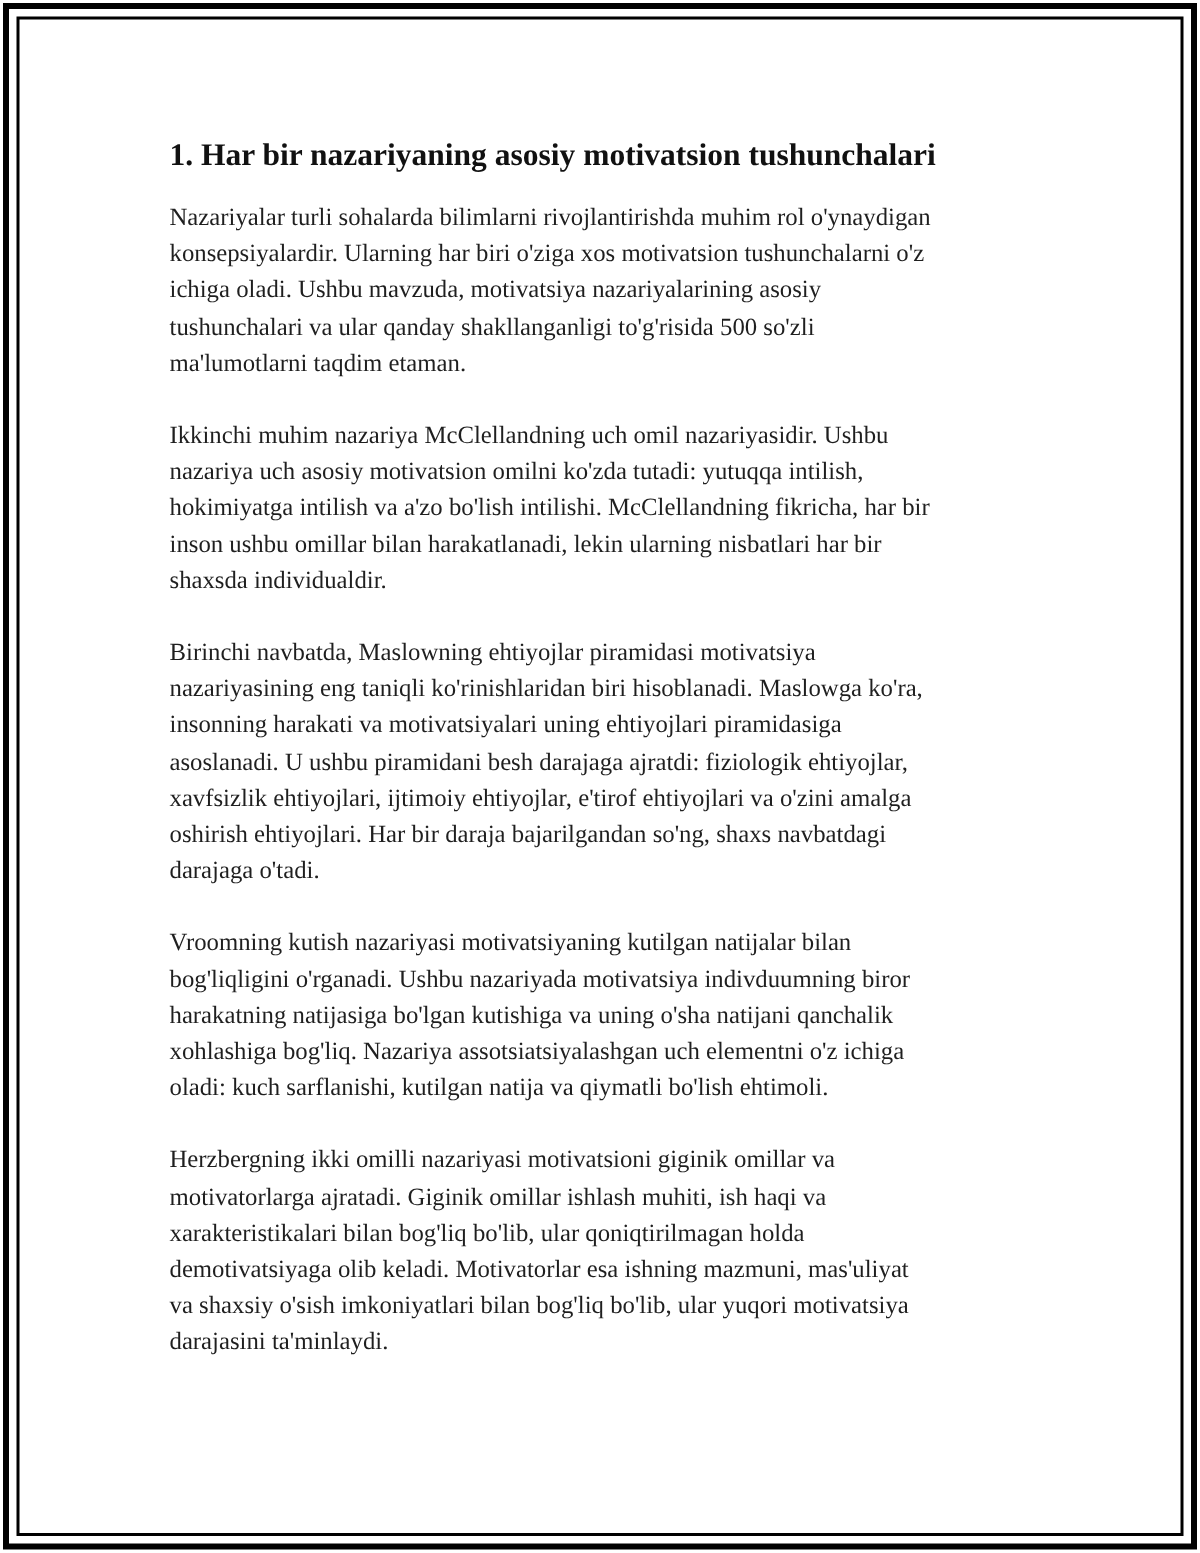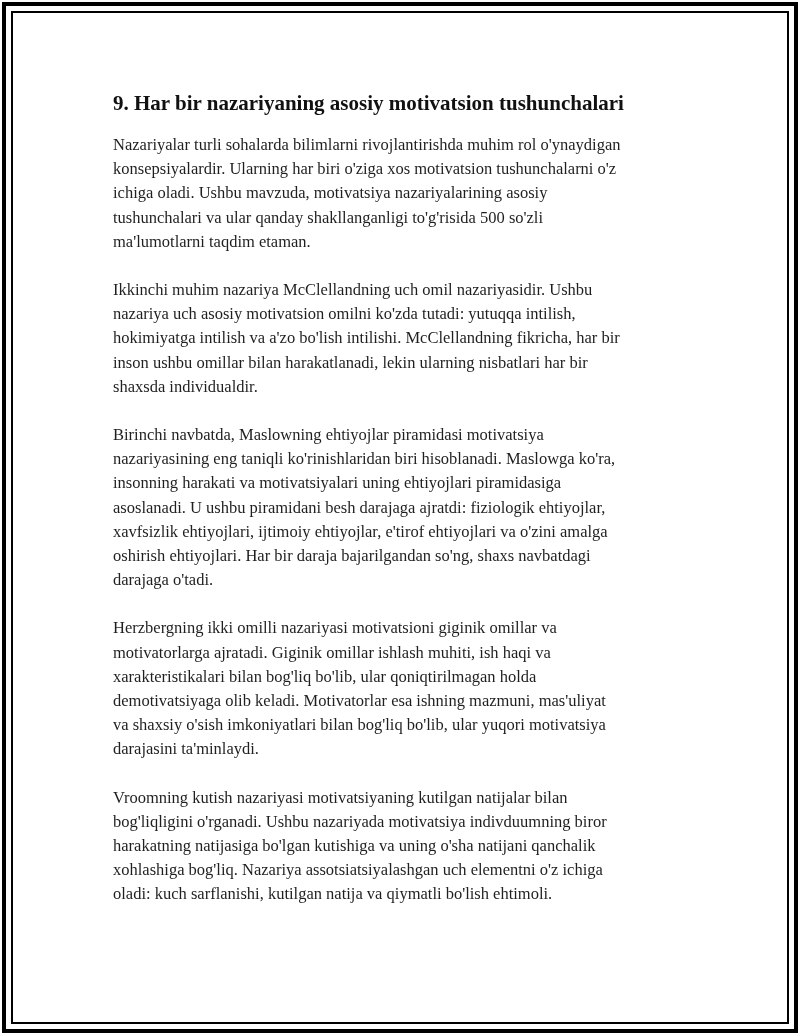--- a/index.html
+++ b/index.html
@@ -50,21 +50,21 @@
     white-space: pre-line;
   }
 </style>
 </head>
 <body>
 
 <div class="frame-outer"></div>
 <div class="frame-inner"></div>
 
 <main class="document">
-  <h1 class="doc-heading">9. Har bir nazariyaning asosiy motivatsion tushunchalari</h1>
+  <h1 class="doc-heading">1. Har bir nazariyaning asosiy motivatsion tushunchalari</h1>
 
   <p class="doc-para">Nazariyalar turli sohalarda bilimlarni rivojlantirishda muhim rol o'ynaydigan
 konsepsiyalardir. Ularning har biri o'ziga xos motivatsion tushunchalarni o'z
 ichiga oladi. Ushbu mavzuda, motivatsiya nazariyalarining asosiy
 tushunchalari va ular qanday shakllanganligi to'g'risida 500 so'zli
 ma'lumotlarni taqdim etaman.</p>
 
   <p class="doc-para">Ikkinchi muhim nazariya McClellandning uch omil nazariyasidir. Ushbu
 nazariya uch asosiy motivatsion omilni ko'zda tutadi: yutuqqa intilish,
 hokimiyatga intilish va a'zo bo'lish intilishi. McClellandning fikricha, har bir
@@ -72,25 +72,25 @@
 shaxsda individualdir.</p>
 
   <p class="doc-para">Birinchi navbatda, Maslowning ehtiyojlar piramidasi motivatsiya
 nazariyasining eng taniqli ko'rinishlaridan biri hisoblanadi. Maslowga ko'ra,
 insonning harakati va motivatsiyalari uning ehtiyojlari piramidasiga
 asoslanadi. U ushbu piramidani besh darajaga ajratdi: fiziologik ehtiyojlar,
 xavfsizlik ehtiyojlari, ijtimoiy ehtiyojlar, e'tirof ehtiyojlari va o'zini amalga
 oshirish ehtiyojlari. Har bir daraja bajarilgandan so'ng, shaxs navbatdagi
 darajaga o'tadi.</p>
 
+  <p class="doc-para">Vroomning kutish nazariyasi motivatsiyaning kutilgan natijalar bilan
+bog'liqligini o'rganadi. Ushbu nazariyada motivatsiya indivduumning biror
+harakatning natijasiga bo'lgan kutishiga va uning o'sha natijani qanchalik
+xohlashiga bog'liq. Nazariya assotsiatsiyalashgan uch elementni o'z ichiga
+oladi: kuch sarflanishi, kutilgan natija va qiymatli bo'lish ehtimoli.</p>
+
   <p class="doc-para">Herzbergning ikki omilli nazariyasi motivatsioni giginik omillar va
 motivatorlarga ajratadi. Giginik omillar ishlash muhiti, ish haqi va
 xarakteristikalari bilan bog'liq bo'lib, ular qoniqtirilmagan holda
 demotivatsiyaga olib keladi. Motivatorlar esa ishning mazmuni, mas'uliyat
 va shaxsiy o'sish imkoniyatlari bilan bog'liq bo'lib, ular yuqori motivatsiya
 darajasini ta'minlaydi.</p>
-
-  <p class="doc-para">Vroomning kutish nazariyasi motivatsiyaning kutilgan natijalar bilan
-bog'liqligini o'rganadi. Ushbu nazariyada motivatsiya indivduumning biror
-harakatning natijasiga bo'lgan kutishiga va uning o'sha natijani qanchalik
-xohlashiga bog'liq. Nazariya assotsiatsiyalashgan uch elementni o'z ichiga
-oladi: kuch sarflanishi, kutilgan natija va qiymatli bo'lish ehtimoli.</p>
 </main>
 
 </body></html>

